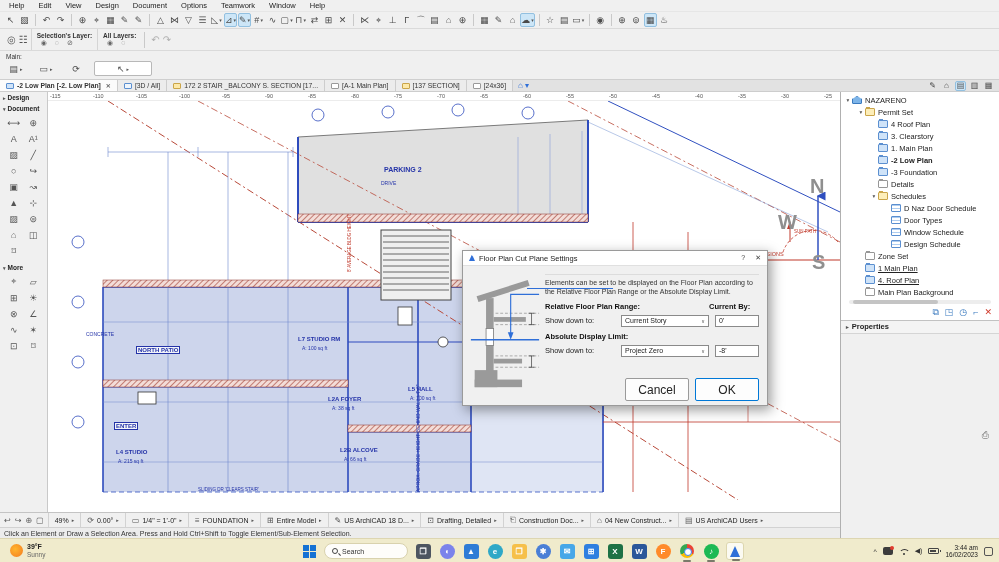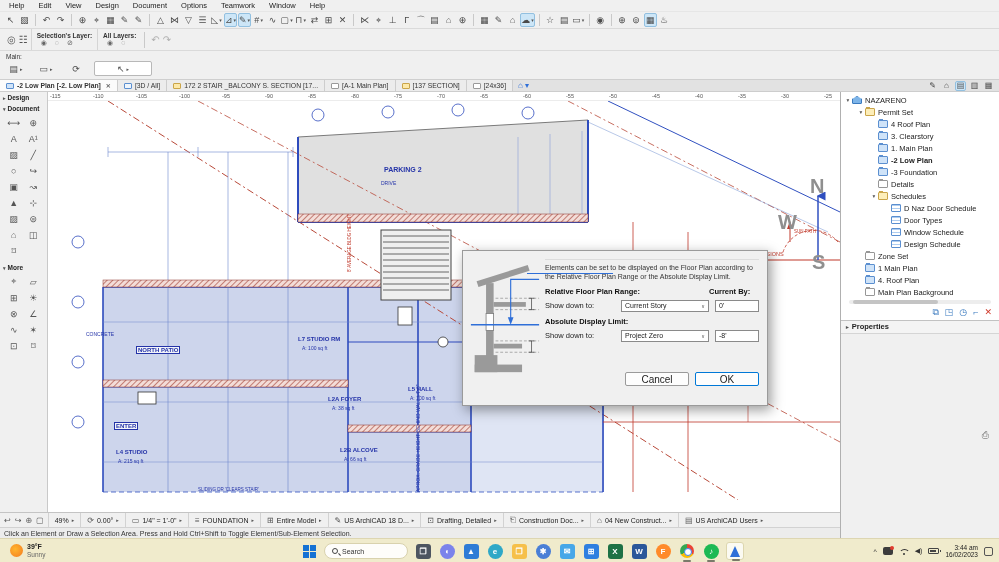--- a/index.html
+++ b/index.html
@@ -77,21 +77,21 @@
   .cutinput{width:52px;height:11px;background:#fff;border-bottom:2px solid #2f6fd8;display:flex;align-items:center;}
   .cutinput .sel{background:#316ac5;color:#fff;padding:0 2px;font-size:7px;}
   .divline{height:1px;background:#dcdcdc;margin:3px 0 4px;}
   .desc{color:#333;font-size:7px;line-height:1.25;margin-bottom:5px;}
   .combo{width:88px;height:12px;background:#fff;border:1px solid #8a8a8a;display:flex;align-items:center;justify-content:space-between;padding:0 3px;margin-left:auto;}
   .combo .cv{font-size:7px;color:#222;}
   .combo .ca{font-size:5px;color:#555;}
   .dinput{width:44px;height:12px;background:#fff;border:1px solid #8a8a8a;display:flex;align-items:center;padding:0 3px;margin-left:6px;font-size:7px;}
   .offsethdr{margin-left:auto;width:50px;text-align:left;font-weight:bold;}
   .btnrow{position:absolute;right:8px;bottom:6px;display:flex;gap:6px;}
-  .dbtn{width:64px;height:14px;background:#fdfdfd;border:1px solid #9a9a9a;border-radius:2px;display:flex;align-items:center;justify-content:center;font-size:10px;}
+  .dbtn{width:64px;height:23px;background:#fdfdfd;border:1px solid #9a9a9a;border-radius:2px;display:flex;align-items:center;justify-content:center;font-size:12px;}
   .dbtn.primary{border:1px solid #0078d7;}
   .linkline{position:absolute;left:64px;top:22px;width:86px;height:1px;background:#2f6fd8;}
   
   .navcol{width:159px;border-left:1px solid #b0b0b0;background:#fff;display:flex;flex-direction:column;flex:none;}
   .tree{flex:1;overflow:hidden;font-size:7.5px;padding-top:2px;}
   .trow{display:flex;align-items:center;height:12px;white-space:nowrap;}
   .texp{width:8px;font-size:5.5px;color:#555;text-align:center;flex:none;}
   .tlabel{overflow:hidden;text-overflow:ellipsis;}
   .ti{display:inline-block;width:10px;height:8px;margin-right:3px;position:relative;flex:none;border-radius:1px;}
   .ti.folder{background:#fdeeb9;border:1px solid #caa54a;}
@@ -493,20 +493,28 @@
               <div class="clabel" style="left: 762px; top: 84px; font-size: 20px; color: rgb(143, 143, 143); font-weight: bold;">N</div>
               <div class="clabel" style="left: 730px; top: 120px; font-size: 20px; color: rgb(143, 143, 143); font-weight: bold;">W</div>
               <div class="clabel" style="left: 764px; top: 160px; font-size: 20px; color: rgb(143, 143, 143); font-weight: bold;">S</div>
               <div class="clabel" style="left: 746px; top: 138px; font-size: 4.5px; color: rgb(192, 57, 43);">SUN PATH</div>
               <div class="clabel" style="left: 696px; top: 160px; font-size: 5.5px; color: rgb(192, 57, 43);">T DIMENSIONS</div>
               <div class="clabel" style="left: 368px; top: 400px; font-size: 5px; color: rgb(36, 51, 168); transform: rotate(-90deg); transform-origin: 0px 0px;">APROX. GRADE HEIGHT BEHIND WALL +4'-0"</div>
               <div class="clabel" style="left: 300px; top: 180px; font-size: 4.5px; color: rgb(192, 57, 43); transform: rotate(-90deg); transform-origin: 0px 0px;">8' AVERAGE BLDG HEIGHT</div>
             </div>
 
           <div class="dialog">
+            <div class="dlg-title">
+              <span class="applogo"></span>
+              <span class="dlg-title-text">Floor Plan Cut Plane Settings</span>
+              <span class="dlg-ctrl">
+                <span>?</span>
+                <span>✕</span>
+              </span>
+            </div>
             <div class="dlg-body">
               <div class="linkline"></div>
               <div class="dlg-diagram">
                 <svg width="72" height="132" viewBox="0 0 76 132">
                   <polygon points="8,24 62,7 64,13 10,30" fill="#9a9a9a"></polygon>
                   <rect x="18" y="26" width="8" height="92" fill="#9a9a9a"></rect>
                   <rect x="18" y="58" width="8" height="18" fill="#ffffff" stroke="#777" stroke-width="0.8"></rect>
                   <rect x="26" y="46" width="34" height="5" fill="#9a9a9a"></rect>
                   <rect x="26" y="90" width="30" height="5" fill="#9a9a9a"></rect>
                   <rect x="6" y="102" width="24" height="18" fill="#9a9a9a"></rect>
@@ -697,26 +705,26 @@
           <div class="trow" style="padding-left: 42px;">
             <span class="texp"></span>
             <span class="ti schedule"></span>
             <span class="tlabel">Design Schedule</span>
           </div>
           <div class="trow" style="padding-left: 16px;">
             <span class="texp"></span>
             <span class="ti plain"></span>
             <span class="tlabel">Zone Set</span>
           </div>
-          <div class="trow" style="padding-left: 16px;">
+          <div class="trow" style="padding-left: 16px; text-decoration: underline;">
             <span class="texp"></span>
             <span class="ti story"></span>
             <span class="tlabel">1 Main Plan</span>
           </div>
-          <div class="trow" style="padding-left: 16px;">
+          <div class="trow" style="padding-left: 16px; text-decoration: underline;">
             <span class="texp"></span>
             <span class="ti story"></span>
             <span class="tlabel">4. Roof Plan</span>
           </div>
           <div class="trow" style="padding-left: 16px;">
             <span class="texp"></span>
             <span class="ti plain"></span>
             <span class="tlabel">Main Plan Background</span>
           </div>
         </div>

